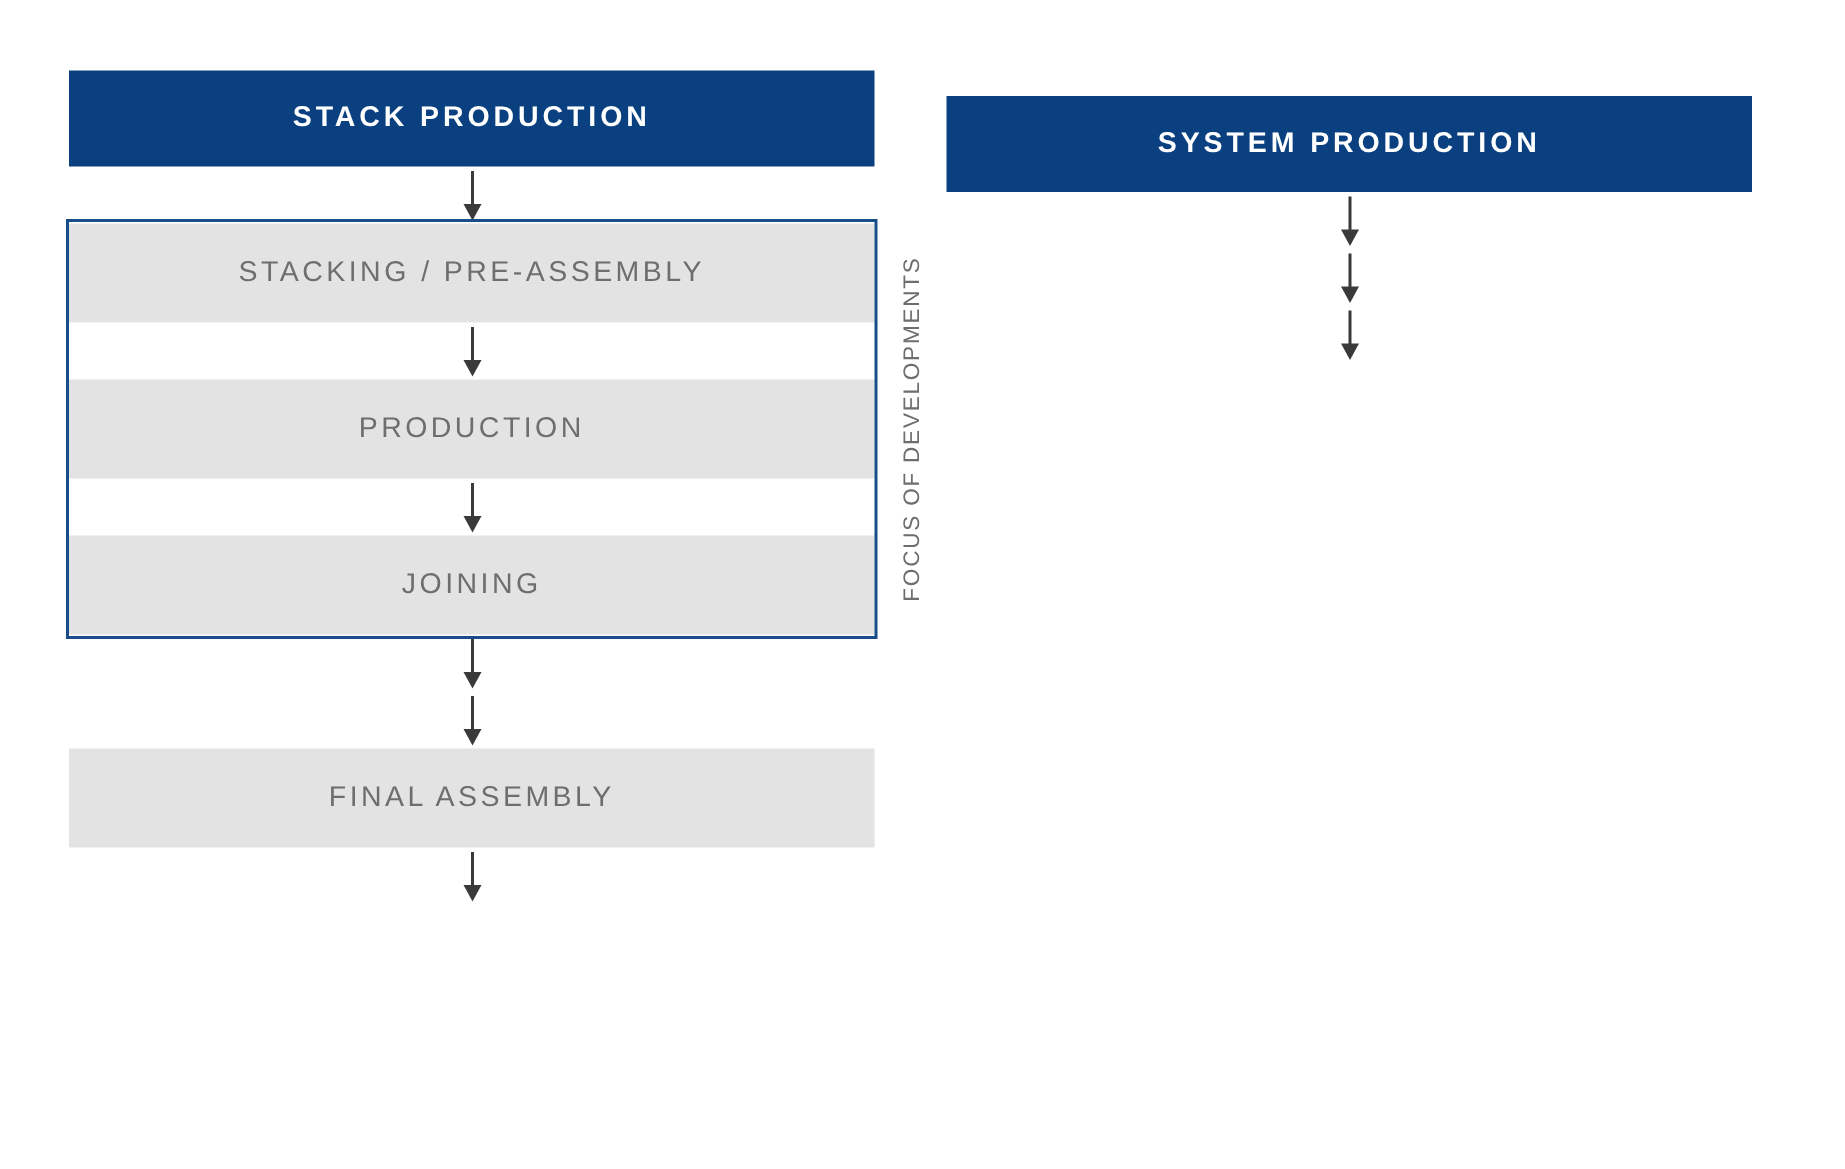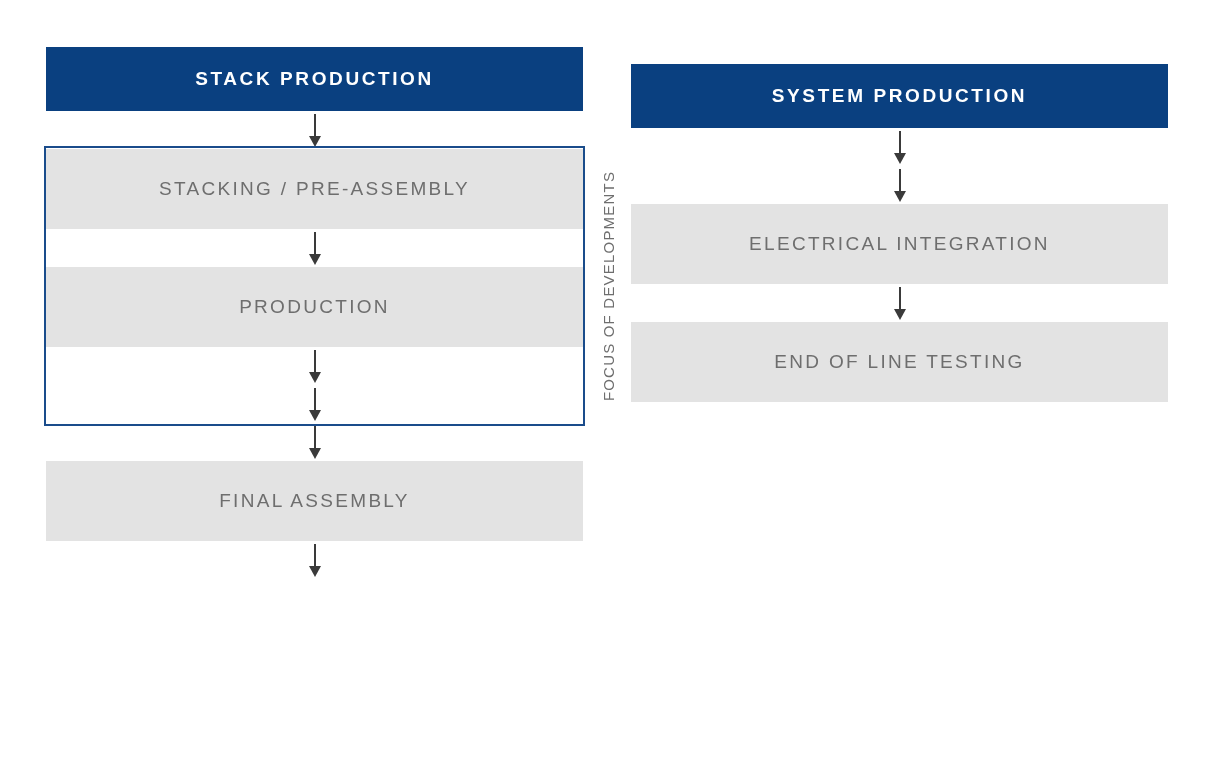--- a/index.html
+++ b/index.html
@@ -46,21 +46,21 @@
     color: #ffffff;
     font-size: 19px;
     font-weight: 700;
     letter-spacing: 2.6px;
     white-space: nowrap;
   }
 
   
   .step-box {
     width: 100%;
-    height: 80px;
+    height: 66px;
     background: #e3e3e3;
     display: flex;
     align-items: center;
     justify-content: center;
     box-sizing: border-box;
   }
   .step-box .label {
     color: #6e6e6e;
     font-size: 19px;
     font-weight: 400;
@@ -151,20 +151,23 @@
 
     <div class="step-box">
       <span class="label">PRODUCTION</span>
     </div>
 
     <div class="arrow">
       <span class="shaft"></span>
       <span class="head"></span>
     </div>
 
+    <div class="step-box">
+      <span class="label">JOINING</span>
+    </div>
 
     <div class="arrow">
       <span class="shaft"></span>
       <span class="head"></span>
     </div>
 
 
     <div class="arrow">
       <span class="shaft"></span>
       <span class="head"></span>
@@ -196,28 +199,22 @@
       <span class="shaft"></span>
       <span class="head"></span>
     </div>
 
 
     <div class="arrow">
       <span class="shaft"></span>
       <span class="head"></span>
     </div>
 
-    <div class="step-box">
-      <span class="label">ELECTRICAL INTEGRATION</span>
-    </div>
-
-    <div class="arrow">
-      <span class="shaft"></span>
-      <span class="head"></span>
-    </div>
-
-    <div class="step-box">
-      <span class="label">END OF LINE TESTING</span>
-    </div>
+
+    <div class="arrow">
+      <span class="shaft"></span>
+      <span class="head"></span>
+    </div>
+
 
   </div>
 
 </div>
 
 </body></html>

